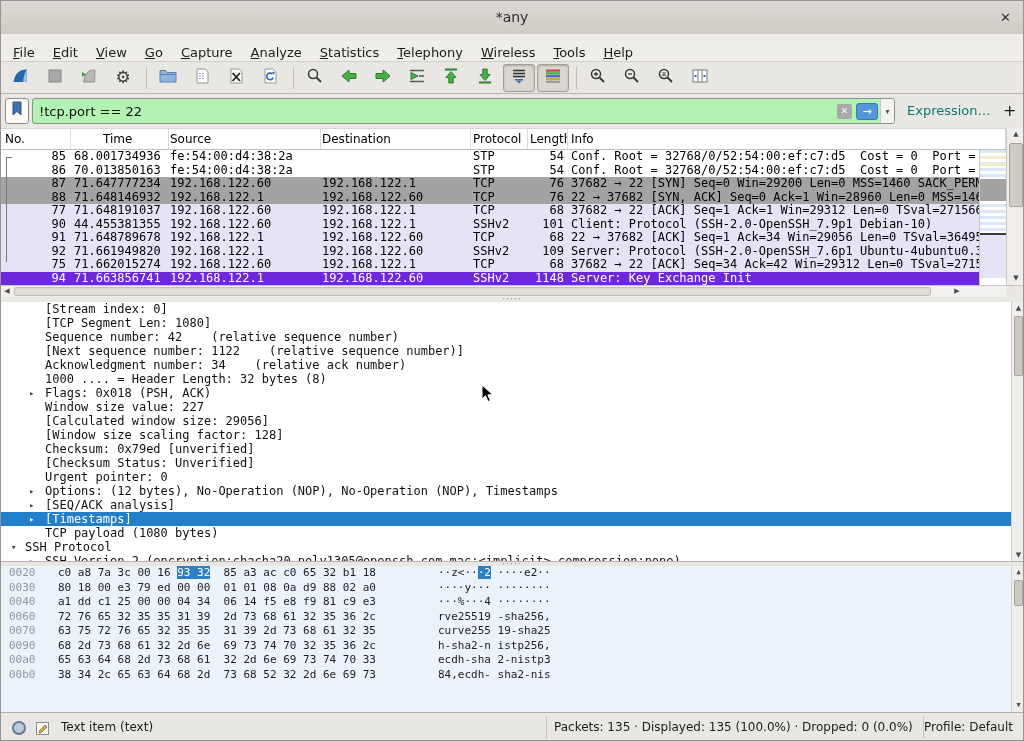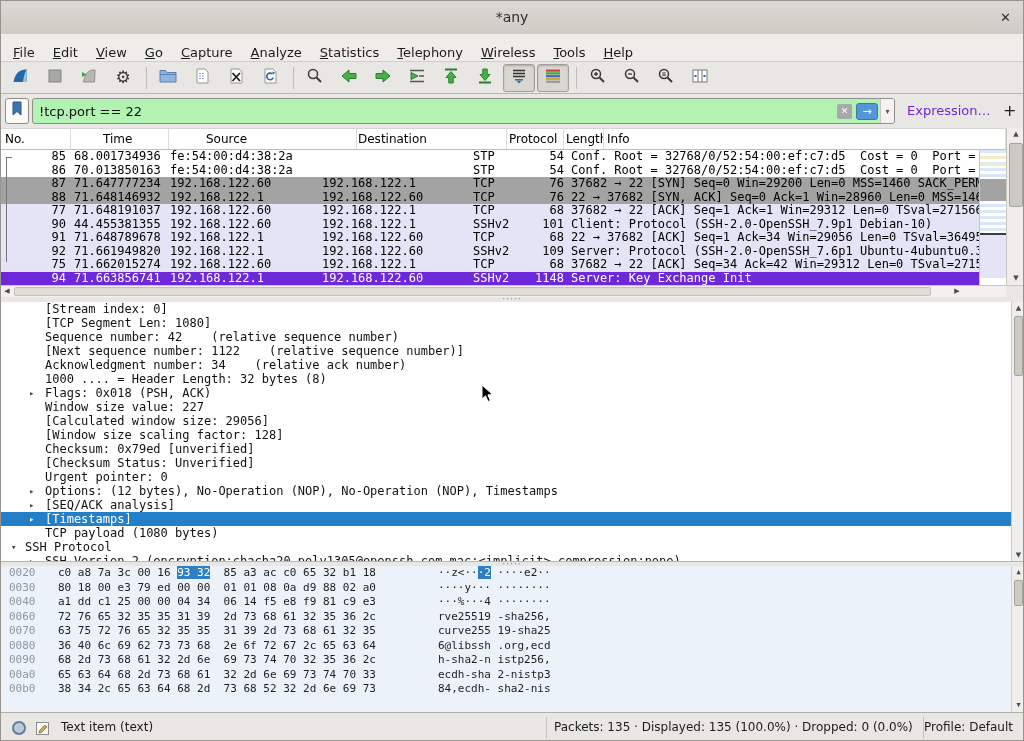--- a/index.html
+++ b/index.html
@@ -19,21 +19,21 @@
   .tool-sep{width:1px;height:22px;background:#c2beb7;margin:0 5px;}
   .gear-glyph{font-size:17px;color:#3a3a3a;line-height:1;}
   
   .filterbar{position:absolute;left:0;top:93px;width:100%;height:34px;background:#e9e7e3;border-bottom:1px solid #bab6af;}
   .bookmark-btn{position:absolute;left:4px;top:4px;width:24px;height:26px;background:#fbfaf8;border:1px solid #8f8c86;border-radius:3px;box-sizing:border-box;display:flex;align-items:center;justify-content:center;}
   .filter-field{position:absolute;left:31px;top:4px;width:863px;height:26px;background:#b2f2b2;border:1px solid #8f8f8f;border-radius:3px;box-sizing:border-box;display:flex;align-items:center;overflow:hidden;}
   .filter-text{flex:1;padding-left:6px;font-size:13px;color:#111;white-space:pre;}
   .filter-clear{width:15px;height:15px;background:#a9a9a9;border-radius:2px;color:#fff;font-size:9px;line-height:15px;text-align:center;margin-right:4px;}
   .filter-apply{width:22px;height:17px;background:#5596d8;border:1px solid #3d74b4;border-radius:3px;color:#fff;font-size:11px;line-height:15px;text-align:center;margin-right:2px;box-sizing:border-box;}
   .filter-caret{width:13px;align-self:stretch;background:#f4f3f1;border-left:1px solid #c9c6c0;display:flex;align-items:center;justify-content:center;font-size:8px;color:#555;}
-  .expression-label{position:absolute;left:906px;top:0;line-height:34px;font-size:13px;color:#6d28d9;}
+  .expression-label{position:absolute;left:906px;top:0;line-height:34px;font-size:13px;color:#0f766e;}
   .add-filter{position:absolute;left:1002px;top:0;line-height:33px;font-size:16px;color:#1c1c1c;}
   
   .pl{position:absolute;left:0;top:127px;width:1024px;height:169px;background:#fff;border-bottom:1px solid #bab6af;box-sizing:border-box;}
   .pl-header{position:absolute;left:0;top:0;width:1005px;height:22px;background:#fff;border-bottom:1px solid #c0beb8;border-top:1px solid #d8d6d1;display:flex;font-size:12px;box-sizing:border-box;overflow:hidden;}
   .plh-cell{border-right:1px solid #dcdcdc;line-height:20px;white-space:nowrap;overflow:hidden;box-sizing:border-box;flex:none;}
   .pl-rows{position:absolute;left:0;top:22px;width:1005px;height:135px;overflow:hidden;font-family:"DejaVu Sans Mono","Liberation Mono",monospace;font-size:12px;}
   .pl-row{display:flex;height:13.5px;line-height:13.5px;white-space:pre;}
   .pl-row>span{flex:none;overflow:hidden;}
   .c-no{width:70px;text-align:right;padding-right:5px;box-sizing:border-box;}
   .c-time{width:98px;padding-left:3px;box-sizing:border-box;}
@@ -254,21 +254,21 @@
       <span class="filter-caret">▾</span>
     </div>
     <span class="expression-label">Expression…</span>
     <span class="add-filter">+</span>
   </div>
 
   <div class="pl">
     <div class="pl-header" id="plheader">
         <span class="plh-cell" style="width: 70px; padding-left: 4px;">No.</span>
         <span class="plh-cell" style="width: 98px; padding-left: 32px;">Time</span>
-        <span class="plh-cell" style="width: 152px; padding-left: 1px; margin-left: 36px;">Source</span>
+        <span class="plh-cell" style="width: 152px; padding-left: 1px;">Source</span>
         <span class="plh-cell" style="width: 150px; padding-left: 1px;">Destination</span>
         <span class="plh-cell" style="width: 57px; padding-left: 2px;">Protocol</span>
         <span class="plh-cell" style="width: 40px; padding-left: 2px;">Length</span>
         <span class="plh-cell" style="flex: 1 1 auto; padding-left: 3px;">Info</span>
       </div>
     <div class="pl-rows" id="plrows">
         <div class="pl-row r-default"><span class="c-no">85</span><span class="c-time">68.001734936</span><span class="c-src">fe:54:00:d4:38:2a</span><span class="c-dst"></span><span class="c-proto">STP</span><span class="c-len">54</span><span class="c-info">Conf. Root = 32768/0/52:54:00:ef:c7:d5  Cost = 0  Port = </span></div>
         <div class="pl-row r-default"><span class="c-no">86</span><span class="c-time">70.013850163</span><span class="c-src">fe:54:00:d4:38:2a</span><span class="c-dst"></span><span class="c-proto">STP</span><span class="c-len">54</span><span class="c-info">Conf. Root = 32768/0/52:54:00:ef:c7:d5  Cost = 0  Port = </span></div>
         <div class="pl-row r-gray"><span class="c-no">87</span><span class="c-time">71.647777234</span><span class="c-src">192.168.122.60</span><span class="c-dst">192.168.122.1</span><span class="c-proto">TCP</span><span class="c-len">76</span><span class="c-info">37682 → 22 [SYN] Seq=0 Win=29200 Len=0 MSS=1460 SACK_PERM</span></div>
         <div class="pl-row r-gray"><span class="c-no">88</span><span class="c-time">71.648146932</span><span class="c-src">192.168.122.1</span><span class="c-dst">192.168.122.60</span><span class="c-proto">TCP</span><span class="c-len">76</span><span class="c-info">22 → 37682 [SYN, ACK] Seq=0 Ack=1 Win=28960 Len=0 MSS=1460</span></div>
@@ -335,21 +335,20 @@
 
   <div class="splitter" style="top:561px;height:4px;">·····</div>
 
   <div class="hexpane">
     <div id="hexrows">
         <div class="hex-row"><span class="hx-off">0020</span><span class="hx-hex"><span>c0 a8 7a 3c 00 16 </span><span class="hx-hl">93 32</span><span>  85 a3 ac c0 65 32 b1 18</span></span><span class="hx-ascii"><span>··z&lt;··</span><span class="hx-hl">·2</span><span> ····e2··</span></span></div>
         <div class="hex-row"><span class="hx-off">0030</span><span class="hx-hex"><span>80 18 00 e3 79 ed 00 00  01 01 08 0a d9 88 02 a0</span></span><span class="hx-ascii"><span>····y··· ········</span></span></div>
         <div class="hex-row"><span class="hx-off">0040</span><span class="hx-hex"><span>a1 dd c1 25 00 00 04 34  06 14 f5 e8 f9 81 c9 e3</span></span><span class="hx-ascii"><span>···%···4 ········</span></span></div>
         <div class="hex-row"><span class="hx-off">0060</span><span class="hx-hex"><span>72 76 65 32 35 35 31 39  2d 73 68 61 32 35 36 2c</span></span><span class="hx-ascii"><span>rve25519 -sha256,</span></span></div>
         <div class="hex-row"><span class="hx-off">0070</span><span class="hx-hex"><span>63 75 72 76 65 32 35 35  31 39 2d 73 68 61 32 35</span></span><span class="hx-ascii"><span>curve255 19-sha25</span></span></div>
-        <div class="hex-row"><span class="hx-off">0080</span><span class="hx-hex"><span>36 40 6c 69 62 73 73 68  2e 6f 72 67 2c 65 63 64</span></span><span class="hx-ascii"><span>6@libssh .org,ecd</span></span></div>
         <div class="hex-row"><span class="hx-off">0090</span><span class="hx-hex"><span>68 2d 73 68 61 32 2d 6e  69 73 74 70 32 35 36 2c</span></span><span class="hx-ascii"><span>h-sha2-n istp256,</span></span></div>
         <div class="hex-row"><span class="hx-off">00a0</span><span class="hx-hex"><span>65 63 64 68 2d 73 68 61  32 2d 6e 69 73 74 70 33</span></span><span class="hx-ascii"><span>ecdh-sha 2-nistp3</span></span></div>
         <div class="hex-row"><span class="hx-off">00b0</span><span class="hx-hex"><span>38 34 2c 65 63 64 68 2d  73 68 52 32 2d 6e 69 73</span></span><span class="hx-ascii"><span>84,ecdh- sha2-nis</span></span></div>
       </div>
     <div class="sb hex-scroll">
       <div class="sb-arrow" style="top:0">▲</div>
       <div class="sb-thumb" style="top:14px;height:24px"></div>
       <div class="sb-arrow" style="bottom:0">▼</div>
     </div>
   </div>

